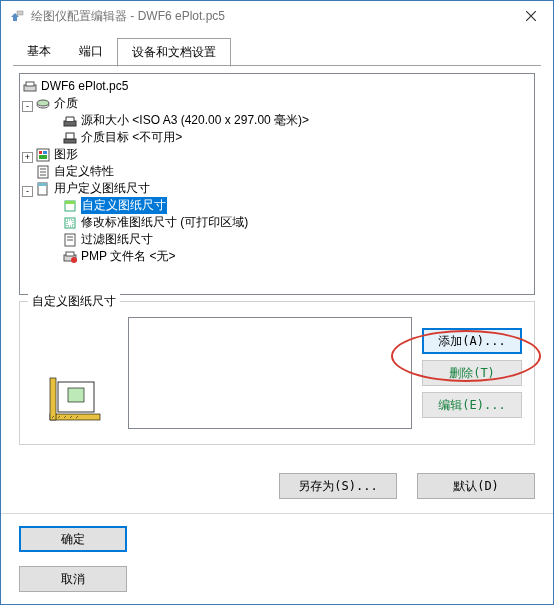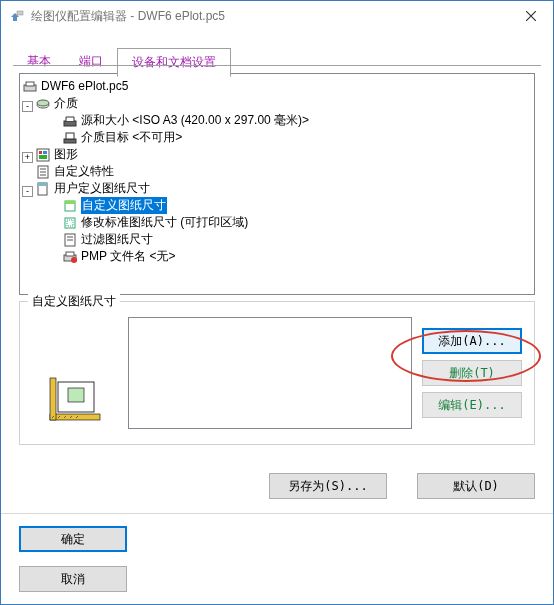--- a/index.html
+++ b/index.html
@@ -3,21 +3,21 @@
 <meta charset="utf-8">
 <style>
   * { box-sizing: border-box; font-family: "Microsoft YaHei", "SimSun", sans-serif; }
   body { margin: 0; background: #fff; }
   .window { width: 554px; height: 605px; border: 1px solid #3a7ab8; background: #fff; position: relative; }
   .titlebar { height: 30px; background: #fff; display: flex; align-items: center; padding: 0 0 0 8px; font-size: 12px; color: #737373; }
   .titlebar .title-icon { width: 16px; height: 16px; margin-right: 6px; }
   .titlebar .title-text { flex: 1; }
   .close-btn { width: 45px; height: 30px; display: flex; align-items: center; justify-content: center; font-size: 14px; color: #333; }
   .tabs { display: flex; padding: 6px 12px 0 12px; font-size: 12px; border-bottom: 1px solid #fff; position: relative; }
-  .tab { padding: 5px 14px; color: #a21caf; cursor: default; position: relative; top: 11px; }
+  .tab { padding: 5px 14px; color: #000000; cursor: default; position: relative; top: 1px; }
   .tab.active { border: 1px solid #a0a0a0; border-bottom: 1px solid #fff; background: #fff; }
   .tab-line { position: absolute; left: 12px; right: 12px; bottom: 0; height: 1px; background: #a0a0a0; z-index: -0; }
   .content { padding: 6px 18px 12px 18px; }
   .tree-box { border: 1px solid #828790; height: 222px; padding: 4px 2px; font-family: "SimSun", monospace; font-size: 12px; line-height: 17px; overflow: hidden; }
   .tree-row { white-space: nowrap; display: flex; align-items: flex-end; height: 17px; }
   .indent { display: inline-block; }
   .exp { display: inline-flex; width: 11px; height: 11px; border: 1px solid #919191; align-items: center; justify-content: center; font-size: 9px; line-height: 9px; color: #000; margin-right: 2px; background: #fff; }
   .exp-space { display: inline-block; width: 13px; }
   .node-icon { width: 16px; height: 16px; display: inline-flex; align-items: center; justify-content: center; margin-right: 3px; }
   .sel { background: #0078d7; color: #fff; padding: 0 1px; }
@@ -25,21 +25,21 @@
   .group-title { position: absolute; top: -9px; left: 8px; background: #fff; padding: 0 4px; font-size: 12px; }
   .group-inner { display: flex; gap: 10px; align-items: center; height: 100%; }
   .thumb { width: 86px; display: flex; align-items: flex-end; justify-content: center; height: 100%; padding-bottom: 8px; }
   .listbox { flex: 1; border: 1px solid #828790; height: 112px; background: #fff; }
   .btn-col { width: 100px; display: flex; flex-direction: column; gap: 6px; position: relative; }
   .btn { height: 26px; border: 1px solid #adadad; background: #e1e1e1; font-size: 12px; font-family: "SimSun", monospace; display: flex; align-items: center; justify-content: center; cursor: default; }
   .btn.primary { border: 2px solid #0078d7; background: #e5f1fb; }
   .btn.disabled { color: #15803d; background: #e8e8e8; border-color: #c8c8c8; }
   .btn.default { border: 2px solid #0078d7; }
   .ellipse { position: absolute; border: 2px solid #d43a2f; border-radius: 50%; width: 150px; height: 52px; left: 390px; top: 329px; pointer-events: none; }
-  .row-saveas { display: flex; justify-content: flex-end; gap: 30px; padding: 16px 18px 10px 18px; }
+  .row-saveas { display: flex; justify-content: flex-end; gap: 20px; padding: 16px 18px 10px 18px; }
   .row-saveas .btn { width: 118px; }
   .sep { height: 1px; background: #d8d8d8; margin: 4px 0 0 0; }
   .bottom { display: flex; justify-content: flex-end; gap: 14px; padding: 12px 18px 14px 18px; flex-direction: column; }
   .bottom .btn { width: 108px; }
   svg { display: block; }
 </style>
 </head>
 <body>
 
 <div class="window">

